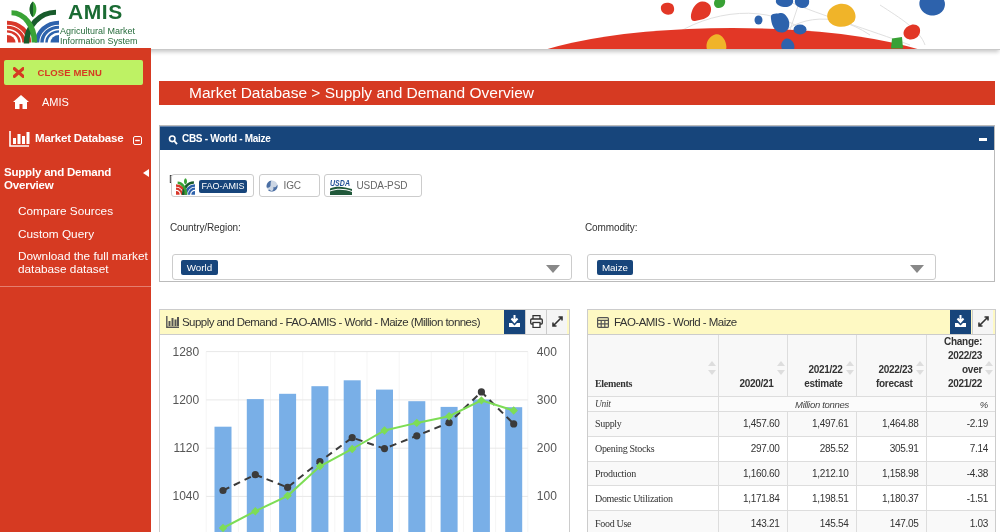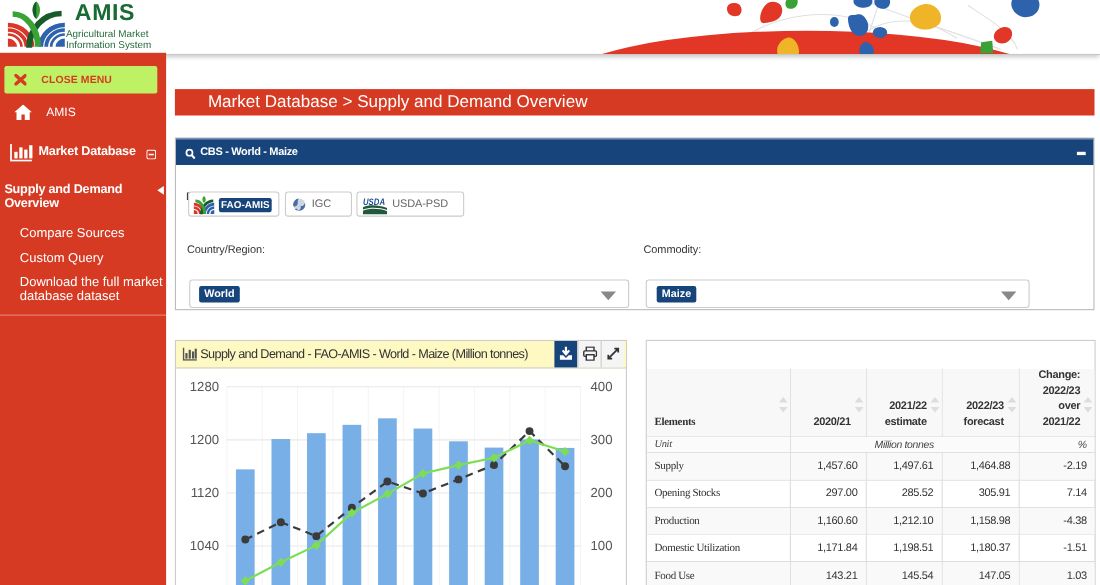--- a/index.html
+++ b/index.html
@@ -28,21 +28,21 @@
 
 .panel { position:absolute; background:#fff; border:1px solid #ccc; }
 
 
 #cbs { left:159px; top:125px; width:836px; height:157px; border:1px solid #bbb; }
 #cbs-head { position:absolute; left:0; top:0; width:100%; height:24px; background:#17457b; border-top:1px solid #6383ad; color:#fff; }
 #cbs-head .ttl { position:absolute; left:22px; top:6px; font-size:10px; font-weight:bold; letter-spacing:-0.3px; }
 #cbs-head .minus { position:absolute; right:7px; top:11px; width:8px; height:2.5px; background:#fff; }
 .flabel { position:absolute; font-size:10px; letter-spacing:-0.1px; color:#333; }
 .srcbtn { position:absolute; top:48px; height:23px; background:#fff; border:1px solid #ccc; border-radius:3px; }
-.pill { position:absolute; background:#17457b; border-radius:2px; color:#fff; font-weight:bold; text-align:center; }
+.pill { position:absolute; background:#17457b; border-radius:2px; color:#fff; font-weight:normal; text-align:center; }
 .ddown { position:absolute; top:128px; height:26px; background:#fff; border:1px solid #ccc; border-radius:3px; }
 .caret { position:absolute; top:10px; width:0; height:0; border-left:7px solid transparent; border-right:7px solid transparent; border-top:8px solid #888; }
 .srctxt { position:absolute; font-size:10px; letter-spacing:-0.1px; color:#666; }
 
 
 #chartp { left:159px; top:309px; width:411px; height:226px; }
 #tablep { left:587px; top:309px; width:409px; height:226px; }
 .ph2 { position:absolute; left:0; top:0; width:100%; height:25px; background:#fef9c3; border-bottom:1px solid #ccc; }
 .ph2 .ttl { position:absolute; left:22px; top:6px; font-size:11.5px; letter-spacing:-0.55px; color:#333; }
 .hbtn { position:absolute; top:0px; height:24px; width:21px; }
@@ -294,20 +294,38 @@
 <path d="M192.2,109.8 L196.4,114.0 L192.2,118.2 L188.0,114.0 Z" fill="#7ddd55"></path>
 <path d="M224.5,91.3 L228.7,95.5 L224.5,99.7 L220.3,95.5 Z" fill="#7ddd55"></path>
 <path d="M256.8,83.7 L261.0,87.9 L256.8,92.1 L252.6,87.9 Z" fill="#7ddd55"></path>
 <path d="M289.1,77.0 L293.3,81.2 L289.1,85.4 L284.9,81.2 Z" fill="#7ddd55"></path>
 <path d="M321.4,61.2 L325.6,65.4 L321.4,69.6 L317.2,65.4 Z" fill="#7ddd55"></path>
 <path d="M353.7,71.3 L357.9,75.5 L353.7,79.7 L349.5,75.5 Z" fill="#7ddd55"></path>
 </svg>
   </div>
 
   <div class="panel" id="tablep">
+    <div class="ph2">
+      <svg class="abs" style="left:9px; top:7px;" width="12" height="11" viewBox="0 0 12 11">
+          <rect x="0.6" y="0.6" width="10.8" height="9.8" rx="1" fill="none" stroke="#555" stroke-width="1.2"></rect>
+          <path d="M0.6,3.4 L11.4,3.4 M0.6,6.8 L11.4,6.8 M4.2,3.4 L4.2,10.4 M7.8,3.4 L7.8,10.4" stroke="#555" stroke-width="1.2"></path>
+        </svg>
+      <span class="ttl" style="left:26px;">FAO-AMIS - World - Maize</span>
+      <div class="hbtn navy" style="right:24px;">
+        <svg class="abs" style="left:4px; top:5px;" width="13" height="13" viewBox="0 0 13 13">
+            <path d="M6.5,0 L6.5,6 M3.5,3.5 L6.5,7 L9.5,3.5" stroke="#fff" stroke-width="2" fill="none"></path>
+            <path d="M1,8 L4,8 L6.5,10.5 L9,8 L12,8 L12,12 L1,12 Z" fill="#fff"></path>
+          </svg>
+      </div>
+      <div class="hbtn lite" style="right:2px;">
+        <svg class="abs" style="left:4px; top:5px;" width="13" height="13" viewBox="0 0 13 13">
+            <path d="M2,11 L11,2 M7.5,2 L11,2 L11,5.5 M2,7.5 L2,11 L5.5,11" stroke="#333" stroke-width="1.6" fill="none"></path>
+          </svg>
+      </div>
+    </div>
     <div id="tblwrap">
 <table id="dtbl">
           <colgroup>
             <col style="width:130px">
             <col style="width:69px">
             <col style="width:69px">
             <col style="width:70px">
             <col style="width:69px">
           </colgroup>
 <thead>

